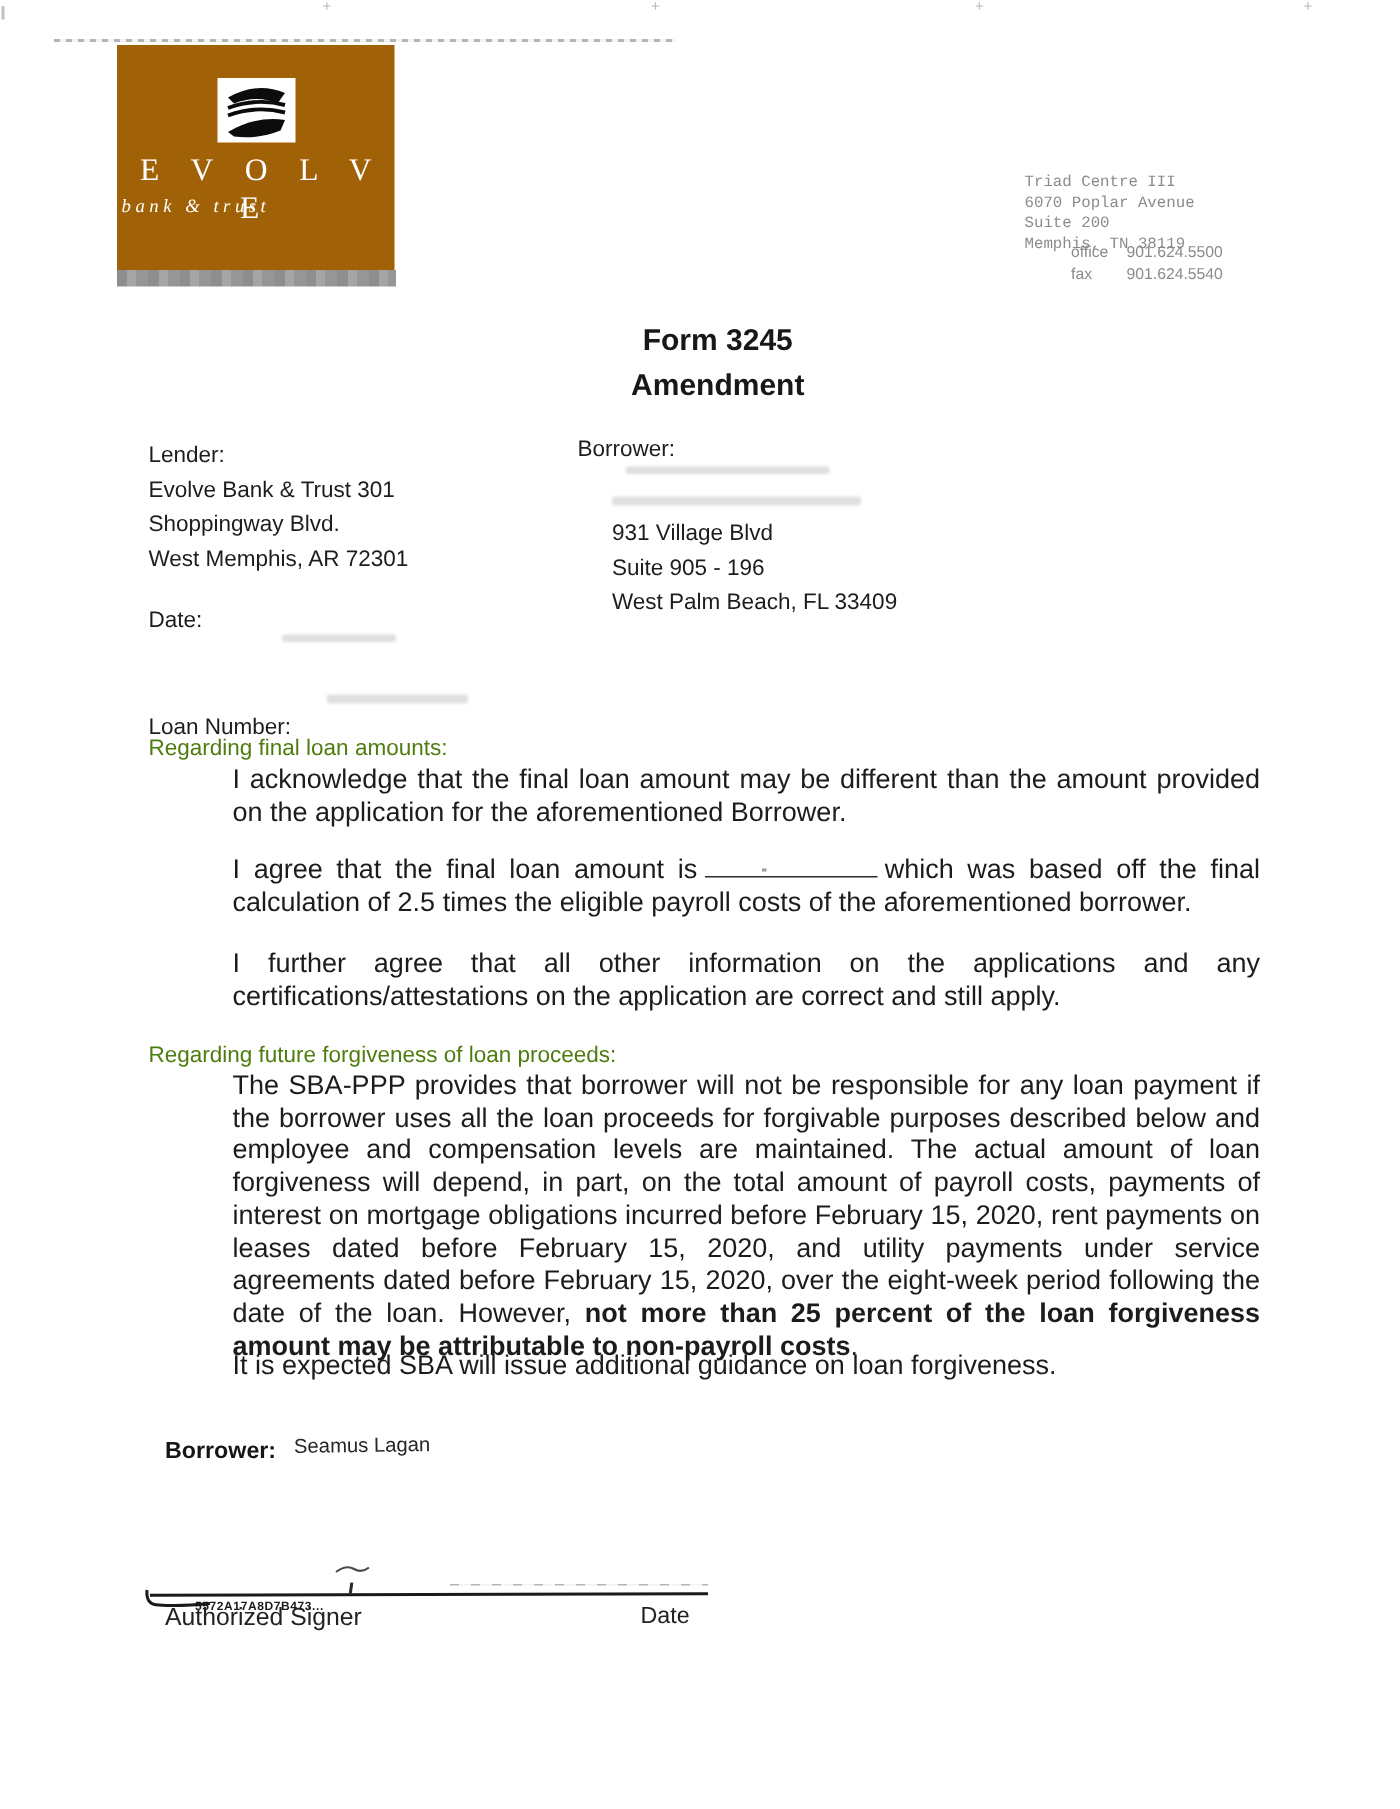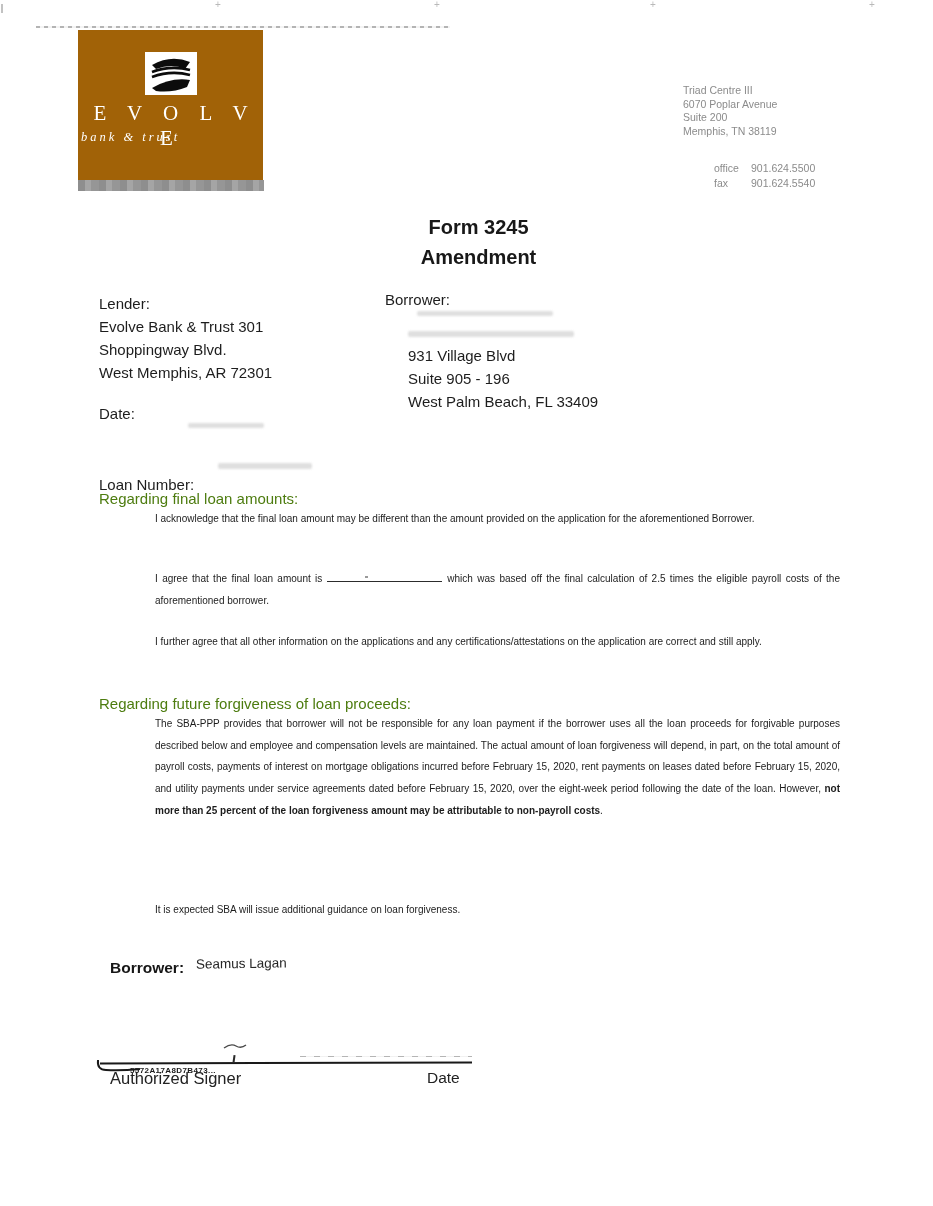--- a/index.html
+++ b/index.html
@@ -18,32 +18,32 @@
   
   .logo{position:absolute;left:78px;top:30px;width:185px;height:150px;background:#a16207;}
   .logo-strip{position:absolute;left:78px;top:180px;width:186px;height:11px;
     background:repeating-linear-gradient(90deg,#8e8e8e 0 7px,#a5a5a5 7px 13px,#969696 13px 21px);}
   .logo-icon{position:absolute;left:67px;top:22px;width:52px;height:43px;background:#fff;}
   .logo-name{position:absolute;left:0;top:71px;width:185px;text-align:center;color:#fff;
     font-family:"Liberation Serif",serif;font-size:21px;letter-spacing:8px;text-indent:8px;font-weight:400;}
   .logo-sub{position:absolute;left:0;top:100px;width:185px;color:#fff;
     font-family:"Liberation Serif",serif;font-style:italic;font-size:12.5px;letter-spacing:3px;text-indent:3px;}
 
-  .addr{position:absolute;left:683px;top:84px;font-size:10.5px;line-height:13.5px;color:#8b8b8b;}
+  .addr{position:absolute;left:683px;top:116px;font-size:10.5px;line-height:13.5px;color:#8b8b8b;font-family:Liberation Mono, monospace;}
   .phones{position:absolute;left:683px;top:161px;font-size:10.5px;line-height:15px;color:#8b8b8b;margin-left:31px;}
   .phones .lbl{display:inline-block;width:37px;}
 
   
   .doc-title{position:absolute;left:0;top:212px;width:933px;text-align:center;
     font-size:20px;font-weight:700;line-height:30px;color:#181818;margin-left:12px;}
 
   
   .block{position:absolute;font-size:15px;line-height:23px;color:#1d1d1d;}
   .label{position:absolute;font-size:15px;color:#1d1d1d;}
-  .para{position:absolute;left:155px;width:685px;font-size:10px;line-height:22px;
+  .para{position:absolute;left:155px;width:685px;font-size:18px;line-height:22px;
     text-align:justify;color:#1c1c1c;}
   .heading{position:absolute;left:99px;font-size:15px;color:#4d7c0f;}
   .bold{font-weight:700;}
 
   .blank{display:inline-block;width:115px;height:11px;border-bottom:1.6px solid #2c2c2c;
     vertical-align:baseline;margin:0 5px;position:relative;}
   .blank::after{content:"";position:absolute;left:38px;bottom:3px;width:3px;height:2px;background:#9a9a9a;}
 
   
   .sig-borrower{position:absolute;left:110px;top:959px;font-size:15.5px;font-weight:700;color:#161616;}

